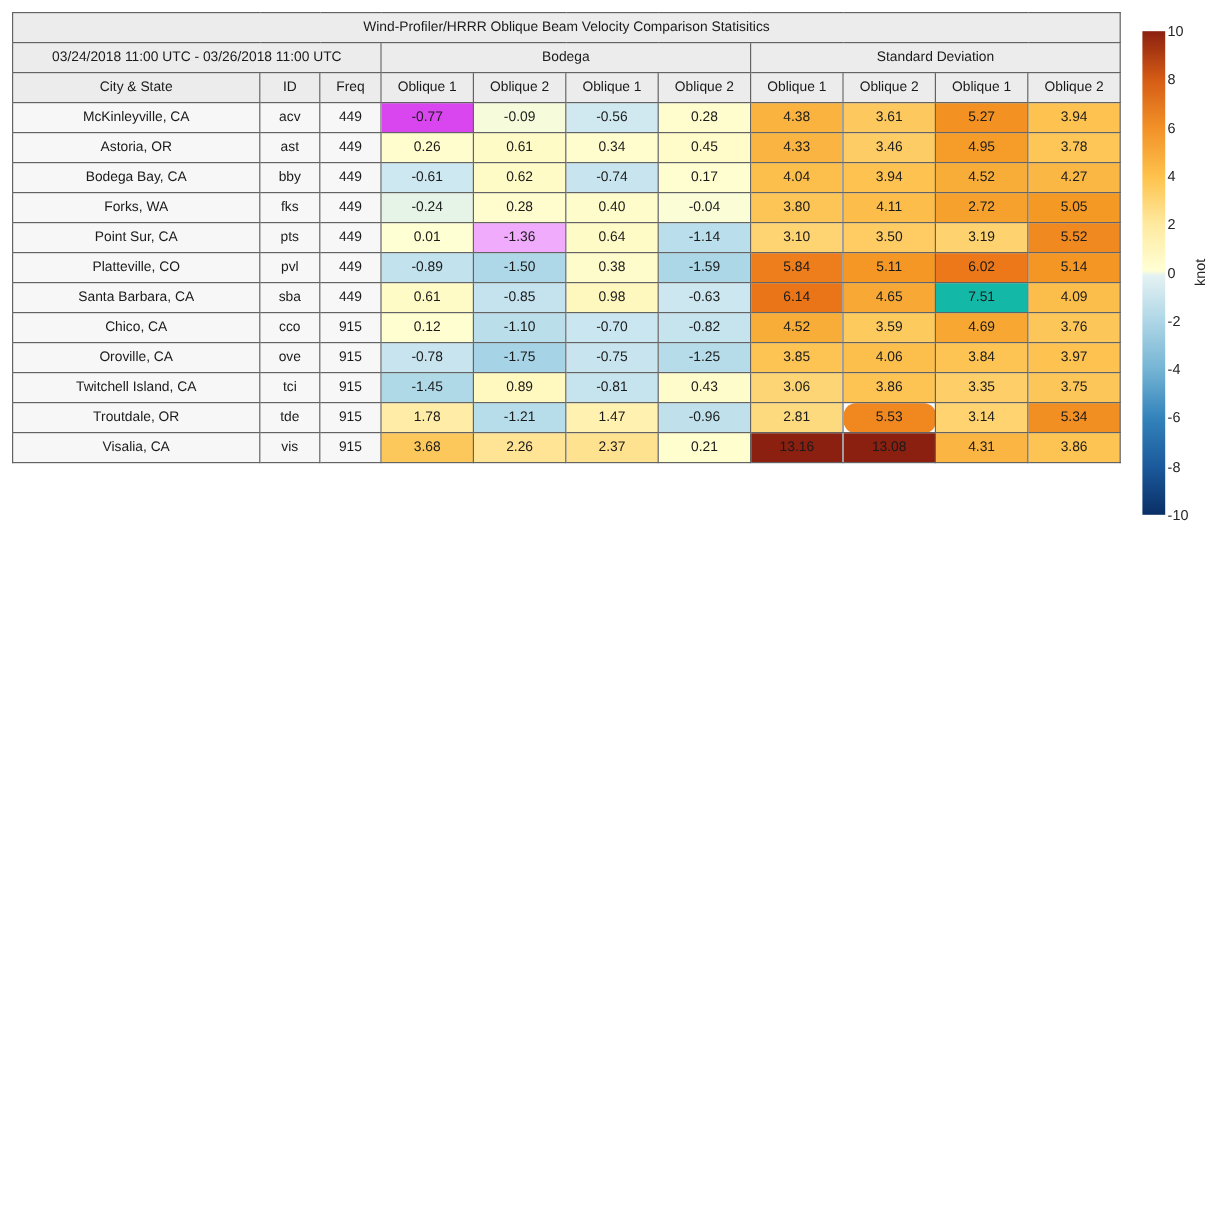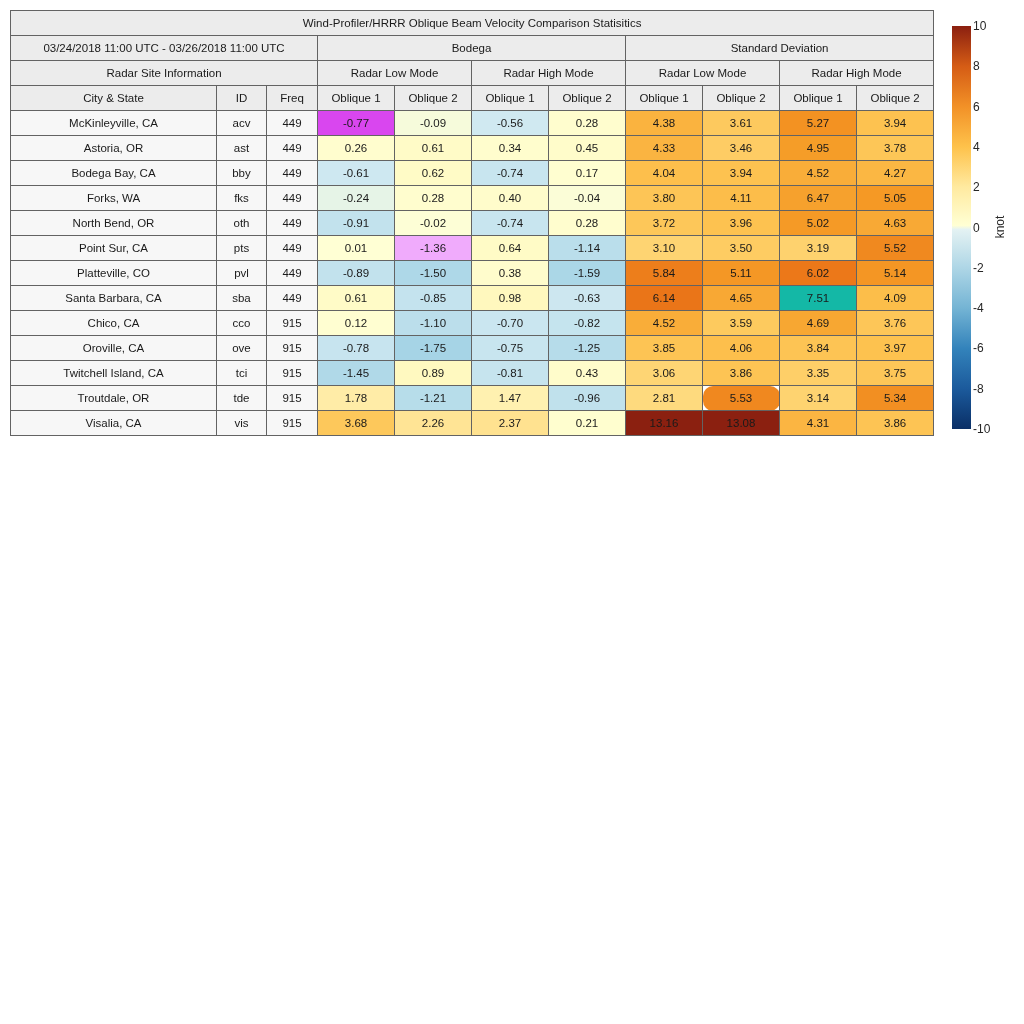--- a/index.html
+++ b/index.html
@@ -155,27 +155,20 @@
       <tbody>
         <tr>
           <td class="title-cell" colspan="11">Wind-Profiler/HRRR Oblique Beam Velocity Comparison Statisitics</td>
         </tr>
         <tr>
           <td class="daterange" colspan="3">03/24/2018 11:00 UTC - 03/26/2018 11:00 UTC</td>
           <td class="hdr" colspan="4">Bodega</td>
           <td class="hdr" colspan="4">Standard Deviation</td>
         </tr>
         <tr>
-          <td class="hdr" colspan="3">Radar Site Information</td>
-          <td class="hdr" colspan="2">Radar Low Mode</td>
-          <td class="hdr" colspan="2">Radar High Mode</td>
-          <td class="hdr" colspan="2">Radar Low Mode</td>
-          <td class="hdr" colspan="2">Radar High Mode</td>
-        </tr>
-        <tr>
           <td class="hdr">City &amp; State</td>
           <td class="hdr">ID</td>
           <td class="hdr">Freq</td>
           <td class="hdr">Oblique 1</td>
           <td class="hdr">Oblique 2</td>
           <td class="hdr">Oblique 1</td>
           <td class="hdr">Oblique 2</td>
           <td class="hdr">Oblique 1</td>
           <td class="hdr">Oblique 2</td>
           <td class="hdr">Oblique 1</td>
@@ -225,35 +218,22 @@
           <tr>
             <td class="city">Forks, WA</td>
             <td class="id">fks</td>
             <td class="freq">449</td>
             <td class="val" style="background: rgb(230, 244, 231);">-0.24</td>
             <td class="val" style="background: rgb(255, 253, 206);">0.28</td>
             <td class="val" style="background: rgb(255, 252, 203);">0.40</td>
             <td class="val" style="background: rgb(251, 253, 215);">-0.04</td>
             <td class="val" style="background: rgb(253, 197, 86);">3.80</td>
             <td class="val" style="background: rgb(252, 189, 74);">4.11</td>
-            <td class="val" style="background: rgb(246, 161, 45);">6.47</td>
+            <td class="val" style="background: rgb(246, 161, 45);">2.72</td>
             <td class="val" style="background: rgb(245, 153, 37);">5.05</td>
-          </tr>
-          <tr>
-            <td class="city">North Bend, OR</td>
-            <td class="id">oth</td>
-            <td class="freq">449</td>
-            <td class="val" style="background: rgb(194, 226, 237);">-0.91</td>
-            <td class="val" style="background: rgb(253, 254, 214);">-0.02</td>
-            <td class="val" style="background: rgb(200, 229, 239);">-0.74</td>
-            <td class="val" style="background: rgb(255, 253, 206);">0.28</td>
-            <td class="val" style="background: rgb(253, 199, 89);">3.72</td>
-            <td class="val" style="background: rgb(253, 194, 80);">3.96</td>
-            <td class="val" style="background: rgb(245, 154, 38);">5.02</td>
-            <td class="val" style="background: rgb(248, 169, 53);">4.63</td>
           </tr>
           <tr>
             <td class="city">Point Sur, CA</td>
             <td class="id">pts</td>
             <td class="freq">449</td>
             <td class="val" style="background: rgb(255, 255, 212);">0.01</td>
             <td class="val" style="background: #f0abfc; margin-left: 20px;">-1.36</td>
             <td class="val" style="background: rgb(255, 251, 198);">0.64</td>
             <td class="val" style="background: rgb(186, 222, 235);">-1.14</td>
             <td class="val" style="background: rgb(254, 212, 114);">3.10</td>

